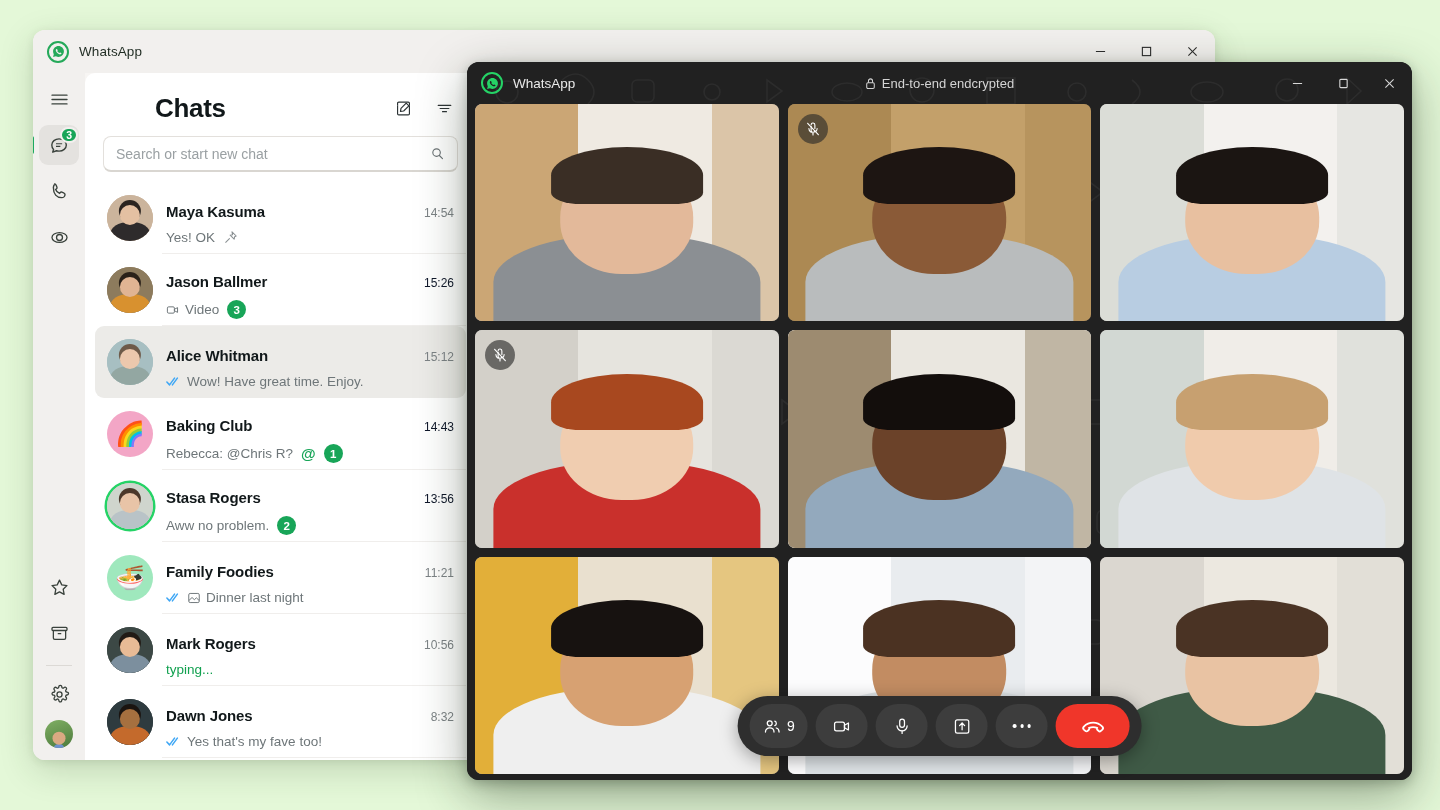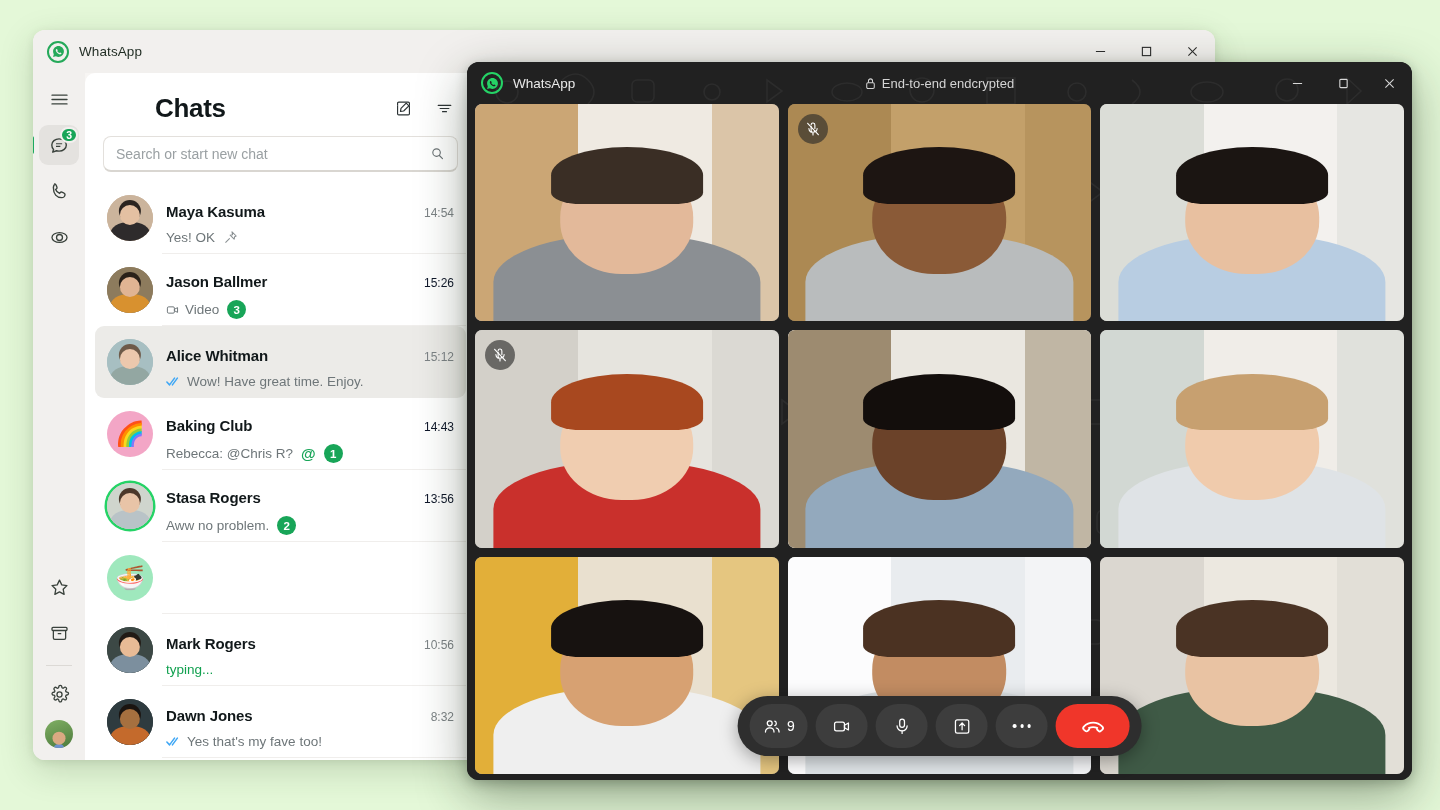--- a/index.html
+++ b/index.html
@@ -463,20 +463,40 @@
                   <span class="chat-right">
                     <span class="unread-badge">2</span>
                   </span>
                 </div>
               </div>
               <div class="divider"></div>
             </div>
             <div class="chat-row">
               <div class="avatar" style="background:#9fe8bd">
                 <div class="emoji">🍜</div>
+              </div>
+              <div class="chat-meta">
+                <div class="chat-topline">
+                  <span class="chat-name">Family Foodies</span>
+                  <span class="chat-time">11:21</span>
+                </div>
+                <div class="chat-botline">
+                  <span class="chat-prev">
+                    <svg class="ticks" width="16" height="11" viewBox="0 0 18 12" fill="none" stroke="currentColor" stroke-width="1.7" stroke-linecap="round" stroke-linejoin="round">
+                      <path d="M1 6.6l3 3.2 5.6-7.6"></path>
+                      <path d="M7.2 9.8l5.6-7.6"></path>
+                    </svg>
+                    <svg class="mini-ic" width="14" height="14" viewBox="0 0 20 20" fill="none" stroke="currentColor" stroke-width="1.4" stroke-linejoin="round">
+                      <rect x="2.5" y="3.5" width="15" height="13" rx="2"></rect>
+                      <path d="M2.8 13.5l4.4-4.2 3.3 3.1 2.9-2.6 3.8 3.6"></path>
+                    </svg>
+                    <span>Dinner last night</span>
+                  </span>
+                  <span class="chat-right"></span>
+                </div>
               </div>
               <div class="divider"></div>
             </div>
             <div class="chat-row">
               <div class="avatar" style="background:#3c4845">
                 <div class="sky" style="background:#3c4845"></div>
                 <div class="body" style="background:#7c8f9e"></div>
                 <div class="head" style="background:#e8bb96;box-shadow:0 -4px 0 1px #211a15"></div>
               </div>
               <div class="chat-meta">

